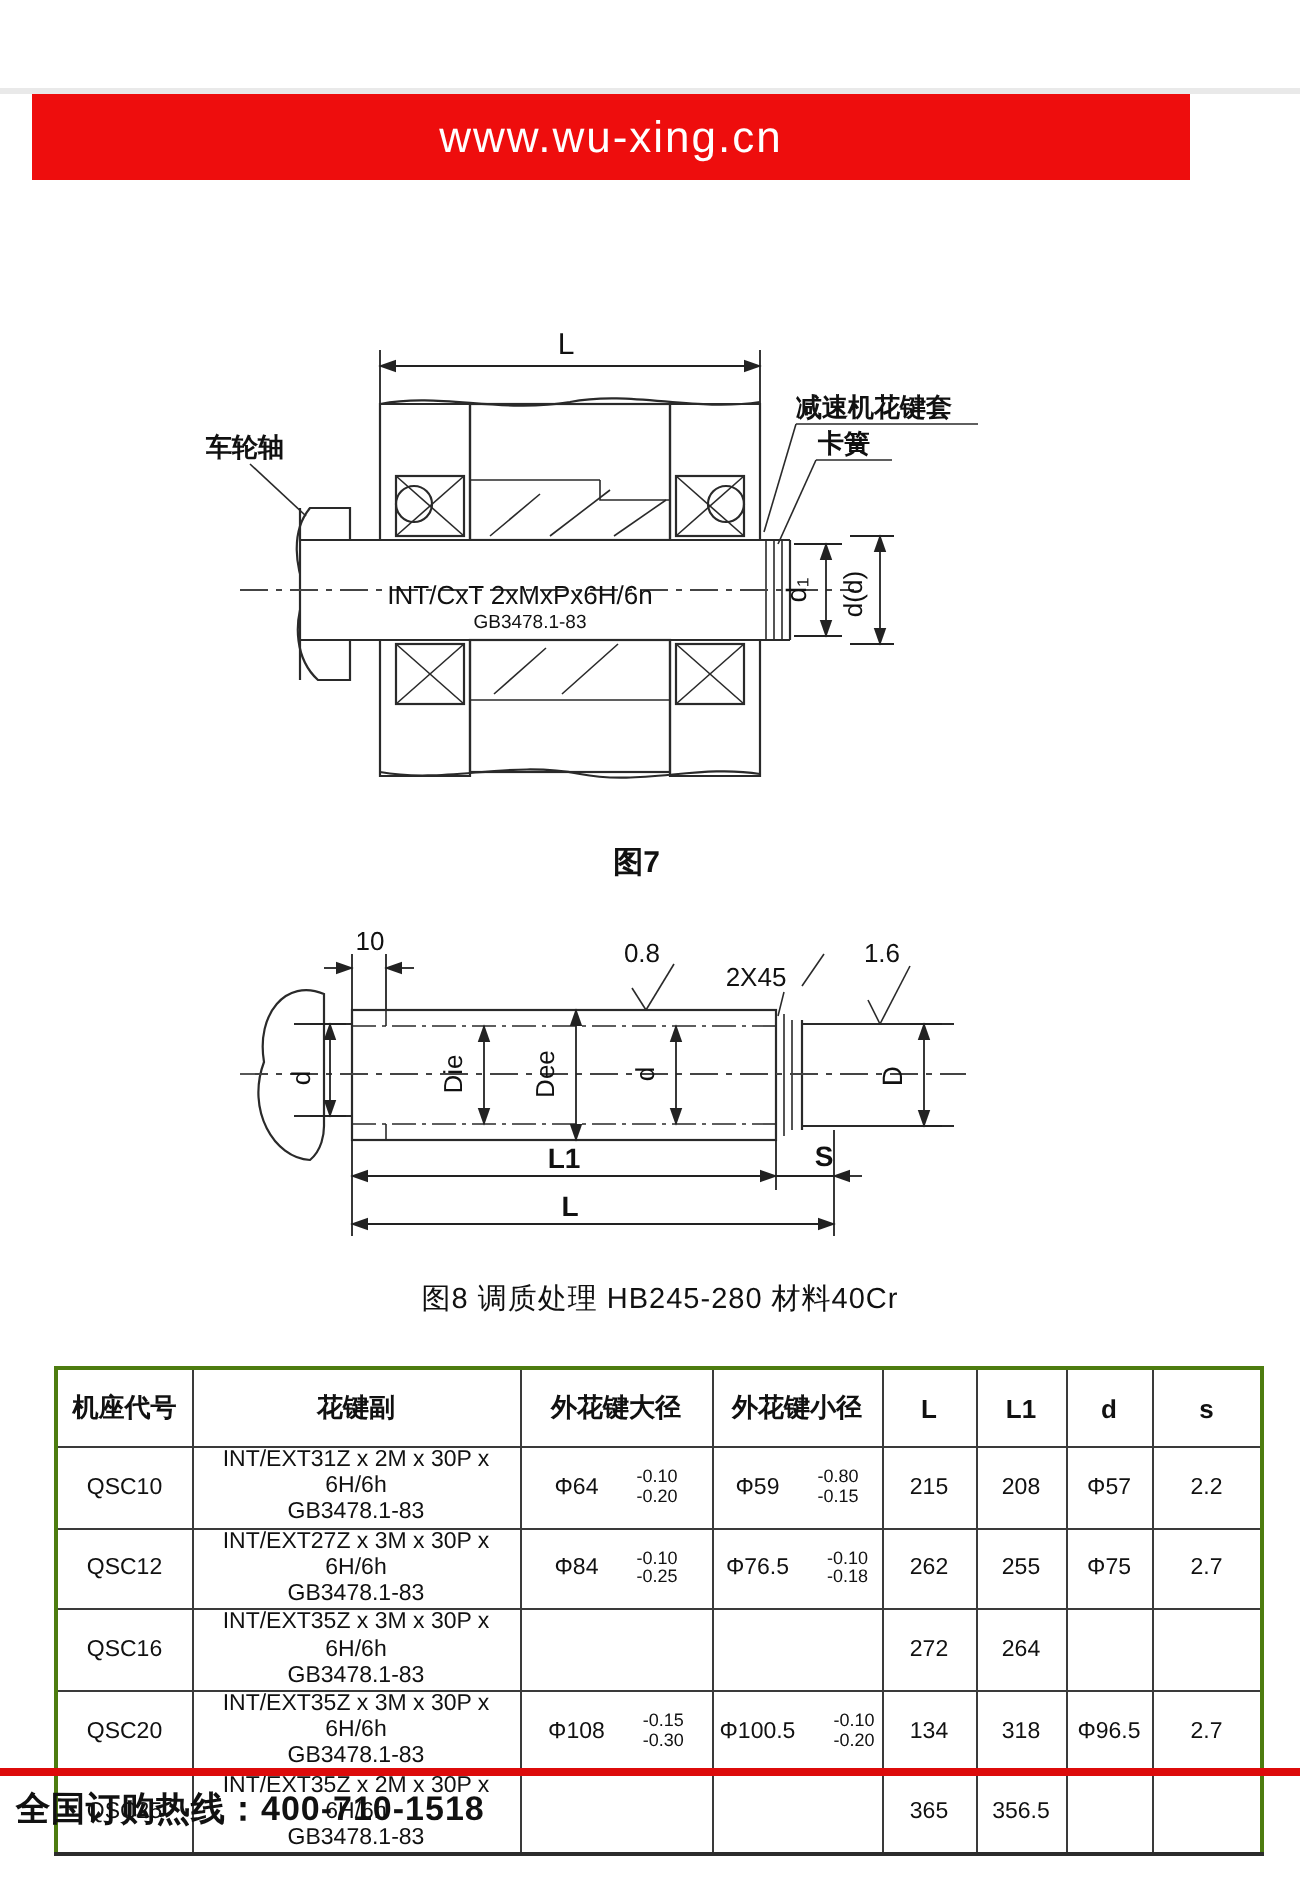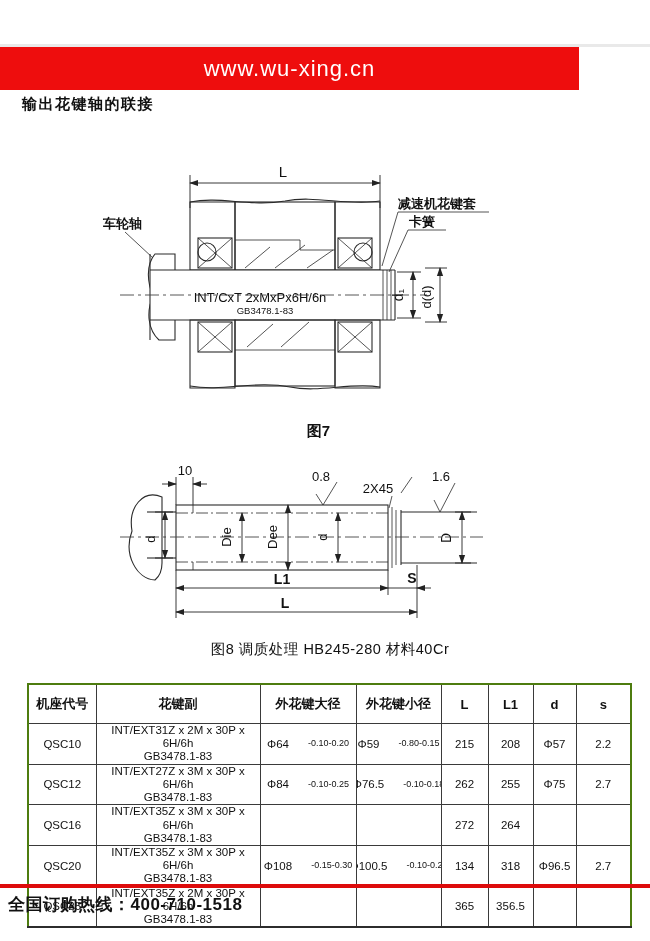--- a/index.html
+++ b/index.html
@@ -1,21 +1,21 @@
 <!DOCTYPE html>
 <html><head>
 <meta charset="utf-8">
 <style>
   html,body{margin:0;padding:0;background:#fff;}
   .page{position:relative;width:650px;height:941px;background:#ffffff;overflow:hidden;
         font-family:"Liberation Sans", sans-serif;color:#111;}
   .abs{position:absolute;}
   
   .top-shadow{left:0;top:44px;width:650px;height:3px;background:#e9e9e9;}
-  .red-band{left:0;top:47px;width:579px;height:43px;background:#ee0d0d;}
+  .red-band{left:16px;top:47px;width:579px;height:43px;background:#ee0d0d;}
   .red-band .site{width:100%;text-align:center;line-height:43px;color:#ffffff;
         font-size:22px;letter-spacing:1px;}
   .page-title{left:22px;top:95px;font-size:15px;font-weight:bold;letter-spacing:1.5px;}
   
   .fig7-caption{left:270px;top:422px;width:60px;text-align:right;font-size:15px;font-weight:bold;}
   .fig8-caption{left:160px;top:640px;width:340px;text-align:center;font-size:14.5px;font-weight:normal;letter-spacing:0.5px;}
   
   svg{display:block;}
   svg text{font-family:"Liberation Sans", sans-serif;fill:#111;}
   .ln{stroke:#2a2a2a;stroke-width:1.1;fill:none;}
@@ -29,37 +29,36 @@
   .spec-table th,.spec-table td{border:1px solid #3a3a3a;text-align:center;vertical-align:middle;
         padding:0 1px;overflow:hidden;}
   .spec-table{border:2px solid #4d7c0f;}
   .spec-table thead th{height:38px;font-size:13px;font-weight:bold;}
   .spec-table tbody td{height:29px;font-size:11.5px;}
   .spec-table tbody tr:last-child td{border-bottom:2px solid #2c2c2c;}
   td.model{font-size:11.5px;}
   td.spline{font-size:10.5px;line-height:1.15;margin-left:47px;}
   .tolcell{display:flex;align-items:center;justify-content:center;gap:19px;}
   .tolcell .dia{font-size:11.5px;}
-  .tolstack{display:flex;flex-direction:row;line-height:1.1;font-size:9px;text-align:left;}
+  .tolstack{display:flex;flex-direction:column;line-height:1.1;font-size:9px;text-align:left;}
   
   .footer-line{left:0;top:884px;width:650px;height:4px;background:#dd0b0b;}
   .footer-text{left:8px;top:893px;font-size:17px;font-weight:bold;letter-spacing:0.5px;}
 </style>
 </head>
 <body>
 
 <div class="page">
 
   <div class="abs top-shadow"></div>
 
   <div class="abs red-band">
     <div class="site">www.wu-xing.cn</div>
   </div>
 
-  <div class="abs page-title">输出花键轴的联接</div>
 
   <svg class="abs" style="left:95px;top:150px;" width="460" height="298" viewBox="0 0 460 298">
     <defs>
       <pattern id="h7a" width="8" height="8" patternUnits="userSpaceOnUse" patternTransform="rotate(45)">
         <line x1="0" y1="0" x2="0" y2="8" stroke="#333" stroke-width="1"></line>
       </pattern>
       <pattern id="h7b" width="8" height="8" patternUnits="userSpaceOnUse" patternTransform="rotate(-45)">
         <line x1="0" y1="0" x2="0" y2="8" stroke="#333" stroke-width="1"></line>
       </pattern>
       <marker id="ar7" viewBox="0 0 10 10" refX="9" refY="5" markerWidth="10" markerHeight="10" orient="auto-start-reverse">

